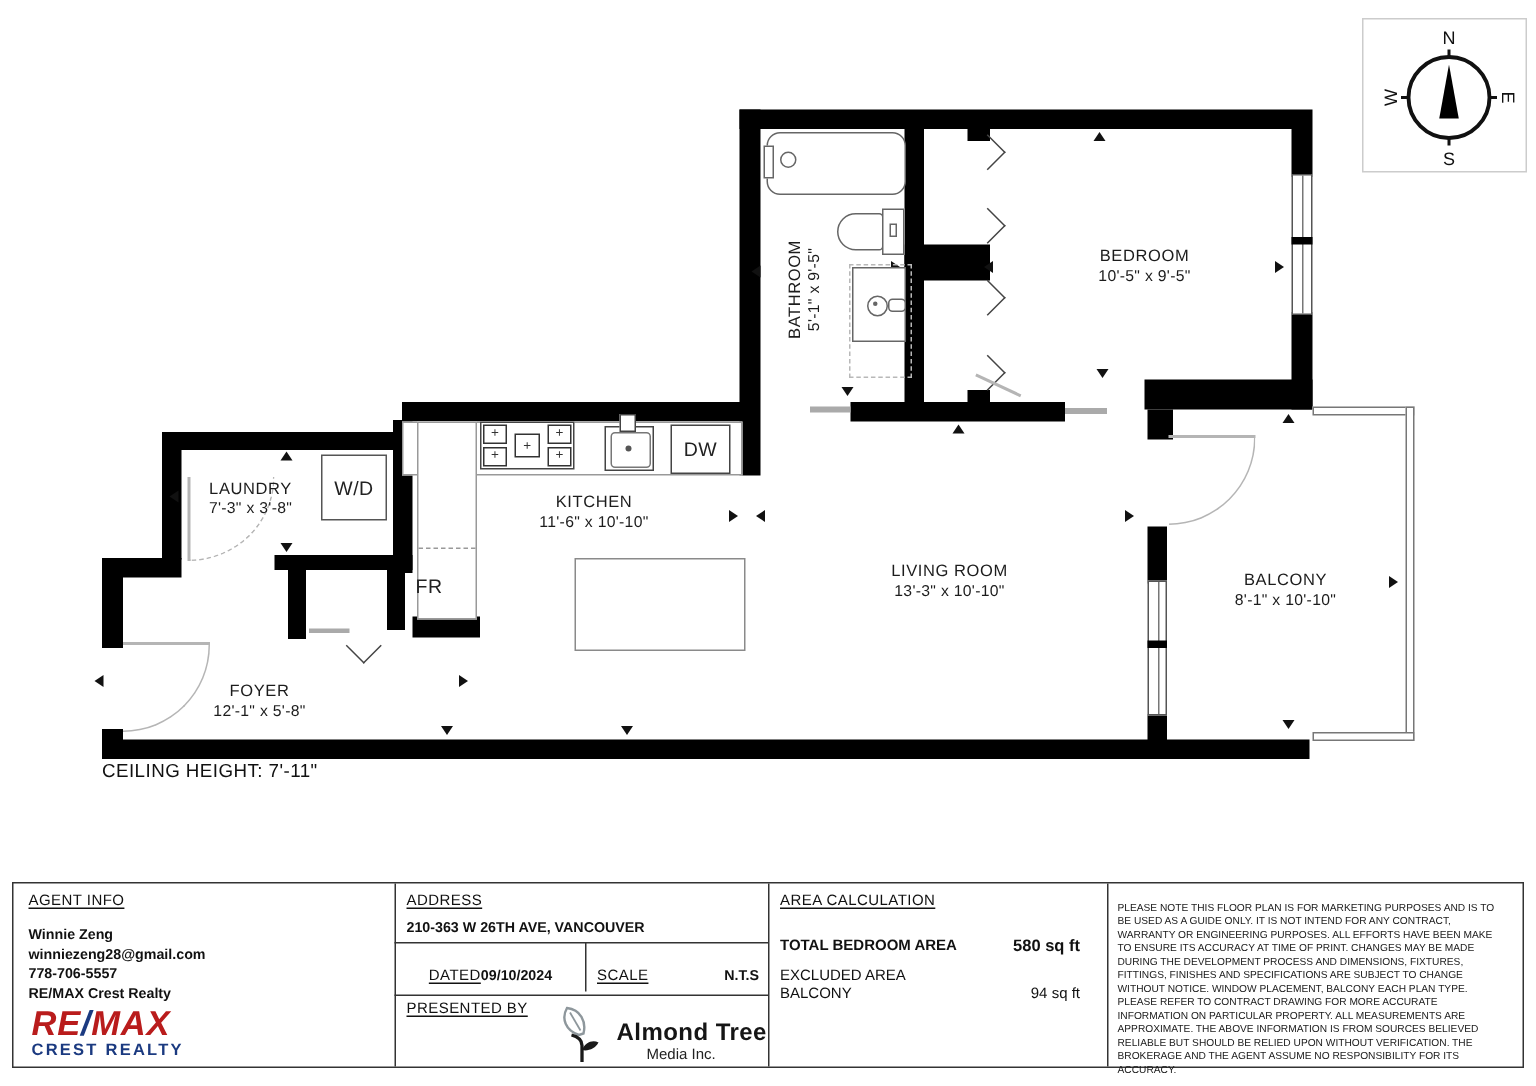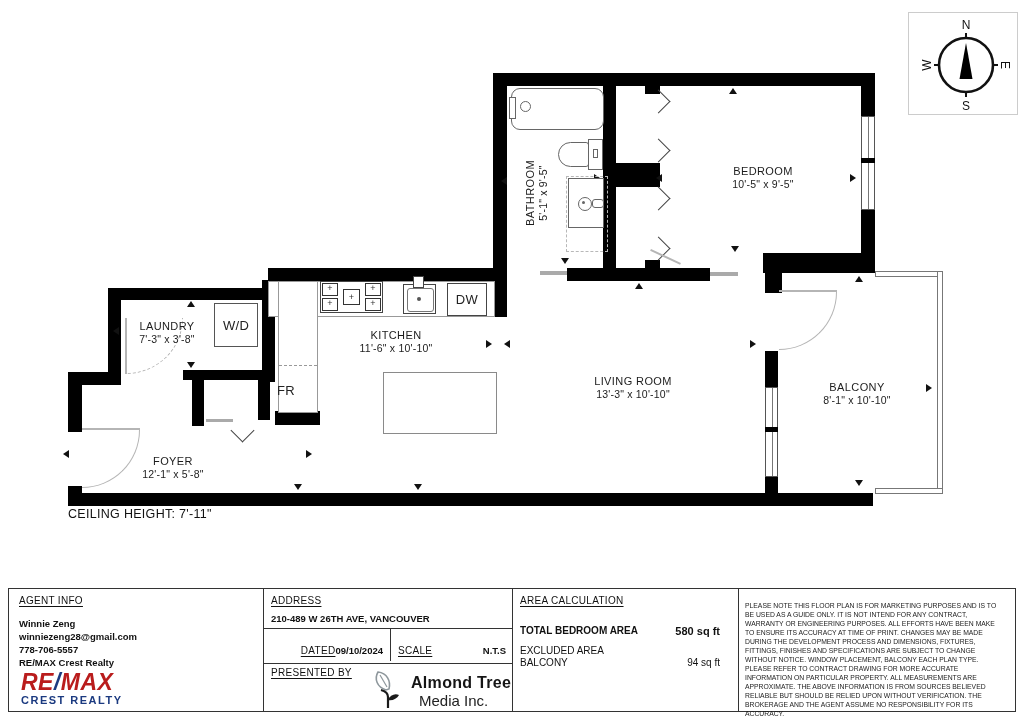--- a/index.html
+++ b/index.html
@@ -228,41 +228,41 @@
     <div class="abs" style="left:12px;top:82px">
       <div id="remax-word"><span class="red">RE</span><span class="blue">/</span><span class="red">MAX</span></div>
       <div id="remax-sub">CREST REALTY</div>
     </div>
 
     <div class="hline" style="left:254px;width:249px;top:39px"></div>
     <div class="hline" style="left:254px;width:249px;top:74px"></div>
     <div class="vline" style="left:381px;top:39px;bottom:50px"></div>
     <div class="abs" style="left:262px;top:6px">
       <div class="head">ADDRESS</div>
-      <div class="small bold" style="margin-top:7px">210-489 W 26TH AVE, VANCOUVER</div>
-    </div>
-    <div class="abs" style="left:262px;top:56px;width:112px;display:flex;justify-content:flex-end">
+      <div class="small bold" style="margin-top:7px">210-363 W 26TH AVE, VANCOUVER</div>
+    </div>
+    <div class="abs" style="left:262px;top:56px;width:112px;display:flex;justify-content:center">
       <span class="head">DATED</span>
       <span class="small bold">09/10/2024</span>
     </div>
     <div class="abs" style="left:389px;top:56px;width:108px;display:flex;justify-content:space-between">
       <span class="head">SCALE</span>
       <span class="small bold">N.T.S</span>
     </div>
     <div class="abs head" style="left:262px;top:78px">PRESENTED BY</div>
     <div class="abs" style="left:362px;top:80px;display:flex;align-items:flex-end">
       <svg width="34" height="40" viewBox="0 0 34 40">
         <path d="M15 21 C6 18 3 10 7 3 C16 4 20 12 18 20 Z" fill="#fff" stroke="#8e979c" stroke-width="1.6"></path>
         <line x1="9" y1="6" x2="16" y2="18" stroke="#8e979c" stroke-width="1.2"></line>
         <path d="M17 39 L17 28 C17 24 14 22 10 21" stroke="#1a1a1a" stroke-width="2.2" fill="none"></path>
         <path d="M17 31 C19 26 24 24 28 26 C26 30 21 32 17 31 Z" fill="#1a1a1a"></path>
       </svg>
       <div style="margin-left:6px">
         <div style="font-size:16px;font-weight:bold;color:#151515;letter-spacing:.3px">Almond Tree</div>
-        <div style="font-size:15px;color:#222;margin-left:8px">Media Inc.</div>
+        <div style="font-size:10px;color:#222;margin-left:20px">Media Inc.</div>
       </div>
     </div>
 
     <div class="abs" style="left:511px;top:6px;width:200px">
       <div class="head">AREA CALCULATION</div>
     </div>
     <div class="abs" style="left:511px;top:36px;width:200px;display:flex;justify-content:space-between">
       <span style="font-size:10px" class="bold">TOTAL BEDROOM AREA</span>
       <span style="font-size:11px" class="bold">580 sq ft</span>
     </div>

